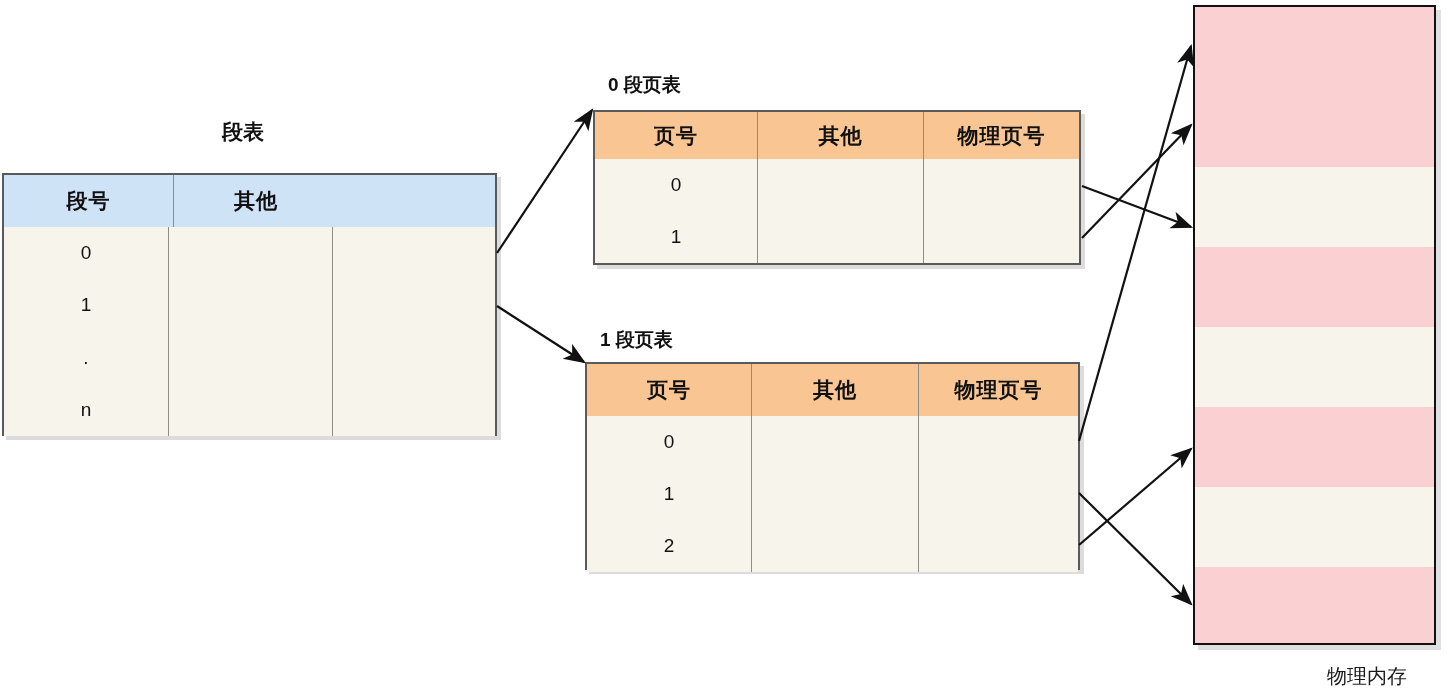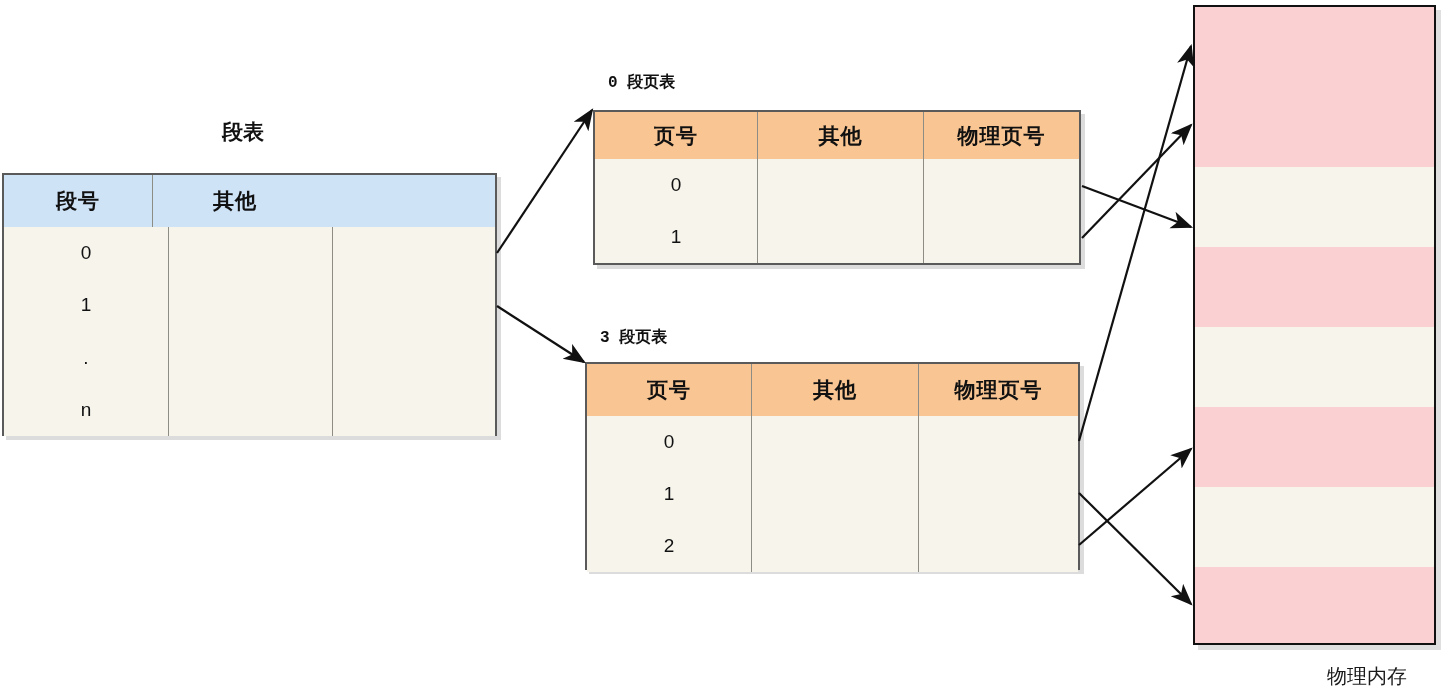--- a/index.html
+++ b/index.html
@@ -29,21 +29,21 @@
     border-top:1.6px solid #8a8a82;}
 
   
   .blue-head{background:#cfe3f7;}
   .orange-head{background:#f9c693;}
   .cream{background:#f7f4ec;}
 
   
   .caption{position:absolute;font-weight:bold;color:#111;white-space:nowrap;}
   .caption.title{font-size:21px;}
-  .caption.small{font-size:16px;font-family:Liberation Mono, monospace;}
+  .caption.small{font-size:19px;}
   .caption.light{font-weight:normal;font-size:20px;color:#1a1a1a;}
 
   
   #memwrap{position:absolute;}
   #memwrap .shadow{position:absolute;left:5px;top:5px;right:-5px;bottom:-5px;
     background:#c4c4c4;opacity:.55;z-index:0;}
   #memwrap .memframe{position:absolute;left:0;top:0;right:0;bottom:0;z-index:1;
     border:2.5px solid #111;box-sizing:border-box;background:#f7f4ec;}
   .memblock{position:absolute;left:0;right:0;box-sizing:border-box;}
   .memblock.pink{background:#fbd0d2;}
@@ -58,21 +58,21 @@
 
 <div id="stage">
 
   <div class="caption title" style="left:222px;top:118px;">段表</div>
 
   <div class="tbl" id="segtable" style="left:2px;top:173px;width:495px;height:263px;">
     <div class="shadow"></div>
     <div class="body">
 
       <div class="row blue-head" style="top:0;height:52px;">
-        <div class="cell hdr" style="width:149px;">段号</div>
+        <div class="cell hdr" style="width:170px;">段号</div>
         <div class="cell hdr" style="width:164px;">其他</div>
       </div>
       <div class="rowline" style="top:52px;"></div>
 
       <div class="row cream" style="top:52px;height:52px;">
         <div class="cell" style="width:165px;">0</div>
         <div class="cell" style="width:164px;"></div>
         <div class="cell" style="width:162px;"></div>
       </div>
       <div class="rowline" style="top:104px;"></div>
@@ -120,21 +120,21 @@
       <div class="rowline" style="top:99px;"></div>
 
       <div class="row cream" style="top:99px;height:52px;">
         <div class="cell" style="width:163px;">1</div>
         <div class="cell" style="width:166px;"></div>
         <div class="cell" style="width:155px;"></div>
       </div>
     </div>
   </div>
 
-  <div class="caption small" style="left:600px;top:327px;">3 段页表</div>
+  <div class="caption small" style="left:600px;top:327px;">1 段页表</div>
 
   <div class="tbl" id="ptable1" style="left:585px;top:362px;width:495px;height:208px;">
     <div class="shadow"></div>
     <div class="body">
 
       <div class="row orange-head" style="top:0;height:52px;">
         <div class="cell hdr" style="width:165px;">页号</div>
         <div class="cell hdr" style="width:167px;">其他</div>
         <div class="cell hdr" style="width:159px;">物理页号</div>
       </div>

